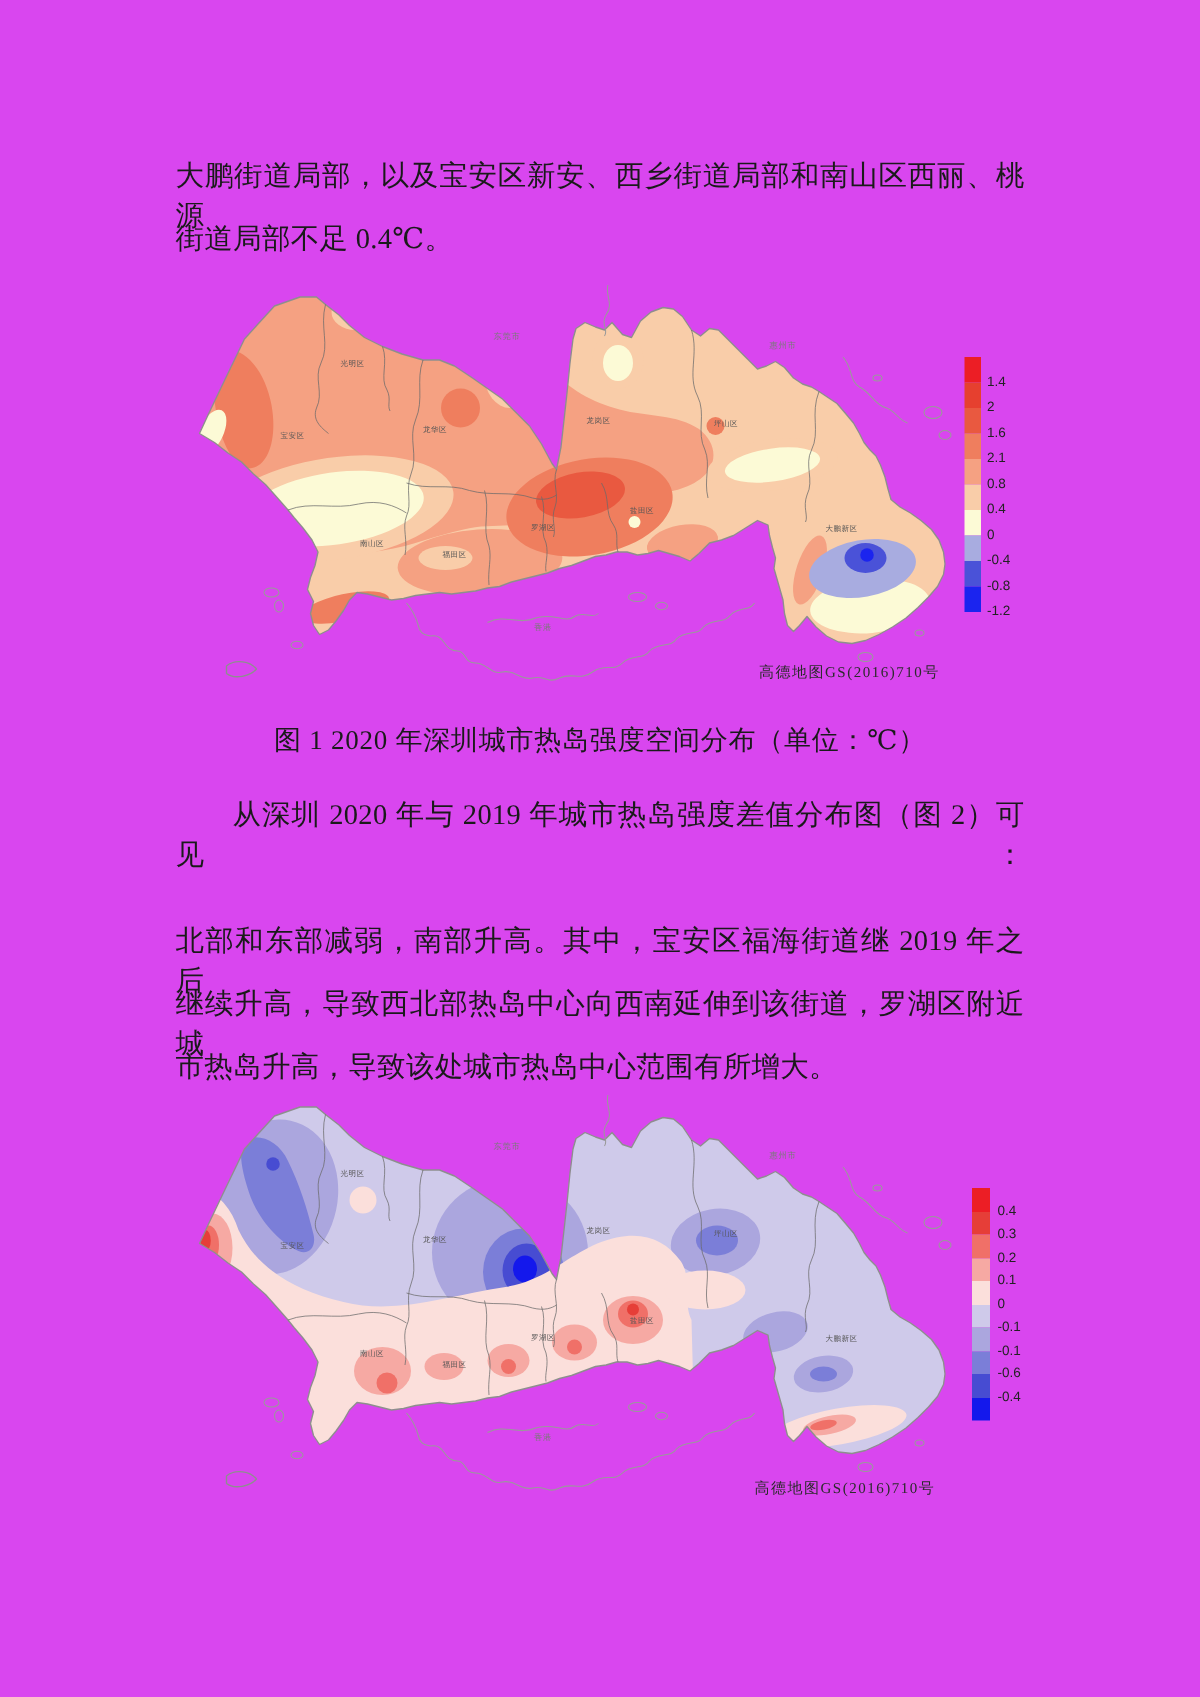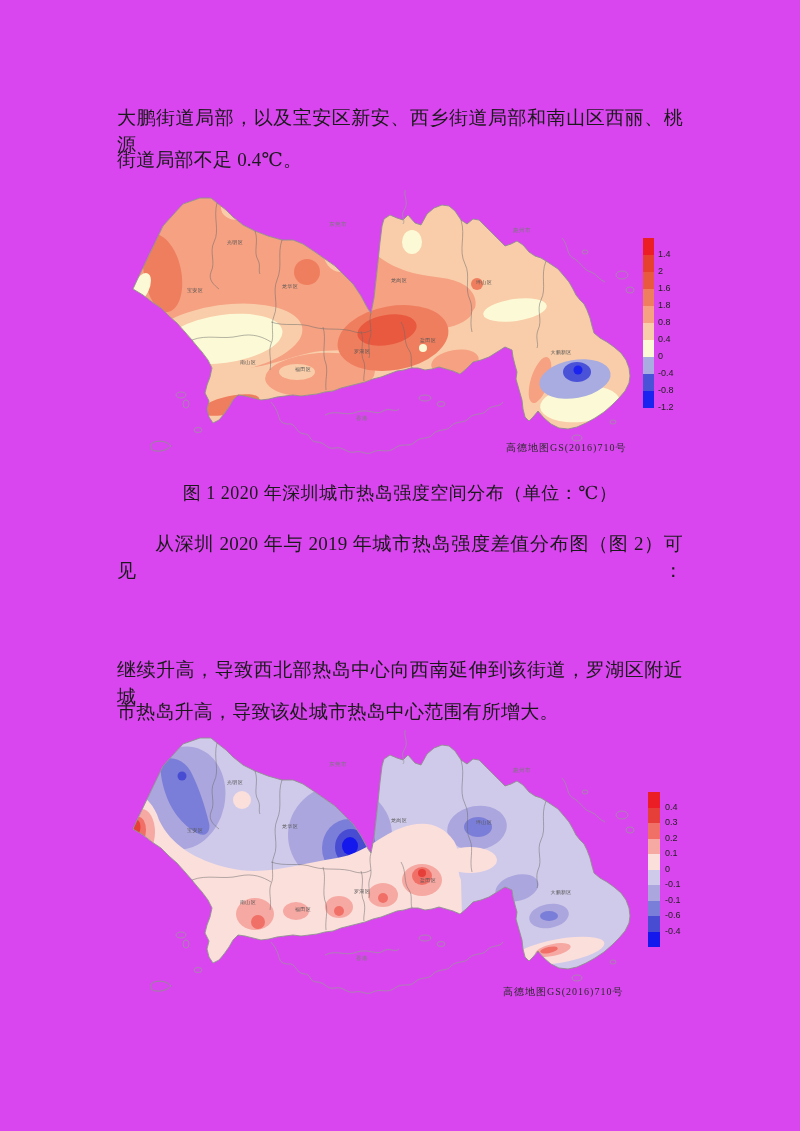--- a/index.html
+++ b/index.html
@@ -135,33 +135,34 @@
       <div class="seg" style="background: rgb(245, 161, 130);"></div>
       <div class="seg" style="background: rgb(249, 205, 169);"></div>
       <div class="seg" style="background: rgb(252, 250, 214);"></div>
       <div class="seg" style="background: rgb(168, 172, 224);"></div>
       <div class="seg" style="background: rgb(74, 82, 216);"></div>
       <div class="seg" style="background: rgb(27, 36, 239);"></div>
     </div>
     <span class="lab" style="top:12px">1.4</span>
     <span class="lab" style="top:29px">2</span>
     <span class="lab" style="top:46px">1.6</span>
-    <span class="lab" style="top:63px">1.8</span>
+    <span class="lab" style="top:63px">2.1</span>
     <span class="lab" style="top:80px">0.8</span>
     <span class="lab" style="top:97px">0.4</span>
     <span class="lab" style="top:114px">0</span>
     <span class="lab" style="top:131px">-0.4</span>
     <span class="lab" style="top:148px">-0.8</span>
     <span class="lab" style="top:165px">-1.2</span>
   </div>
   <div id="wm1" class="watermark">高德地图GS(2016)710号</div>
 
   <div class="caption">图 1  2020 年深圳城市热岛强度空间分布（单位：℃）</div>
 
   <div class="tline just indent" style="top:530px">从深圳 2020 年与 2019 年城市热岛强度差值分布图（图 2）可见：</div>
+  <div class="tline just" style="top:614px">北部和东部减弱，南部升高。其中，宝安区福海街道继 2019 年之后</div>
   <div class="tline" style="top:698px">市热岛升高，导致该处城市热岛中心范围有所增大。</div>
   <div class="tline just" style="top:656px">继续升高，导致西北部热岛中心向西南延伸到该街道，罗湖区附近城</div>
 
   <svg id="map2" class="mapsvg" viewBox="0 0 520 290">
     <g clip-path="url(#szclip)">
       <rect x="-10" y="-10" width="540" height="310" fill="#CFCAEA"></rect>
       <ellipse fill="#ABA6DE" cx="58" cy="68" rx="42" ry="52" transform="rotate(12 58 68)"></ellipse>
       <ellipse fill="#ABA6DE" cx="215" cy="105" rx="52" ry="50"></ellipse>
       <ellipse fill="#ABA6DE" cx="352" cy="98" rx="30" ry="22" transform="rotate(-10 352 98)"></ellipse>
       <ellipse fill="#ABA6DE" cx="392" cy="158" rx="22" ry="13" transform="rotate(-15 392 158)"></ellipse>

